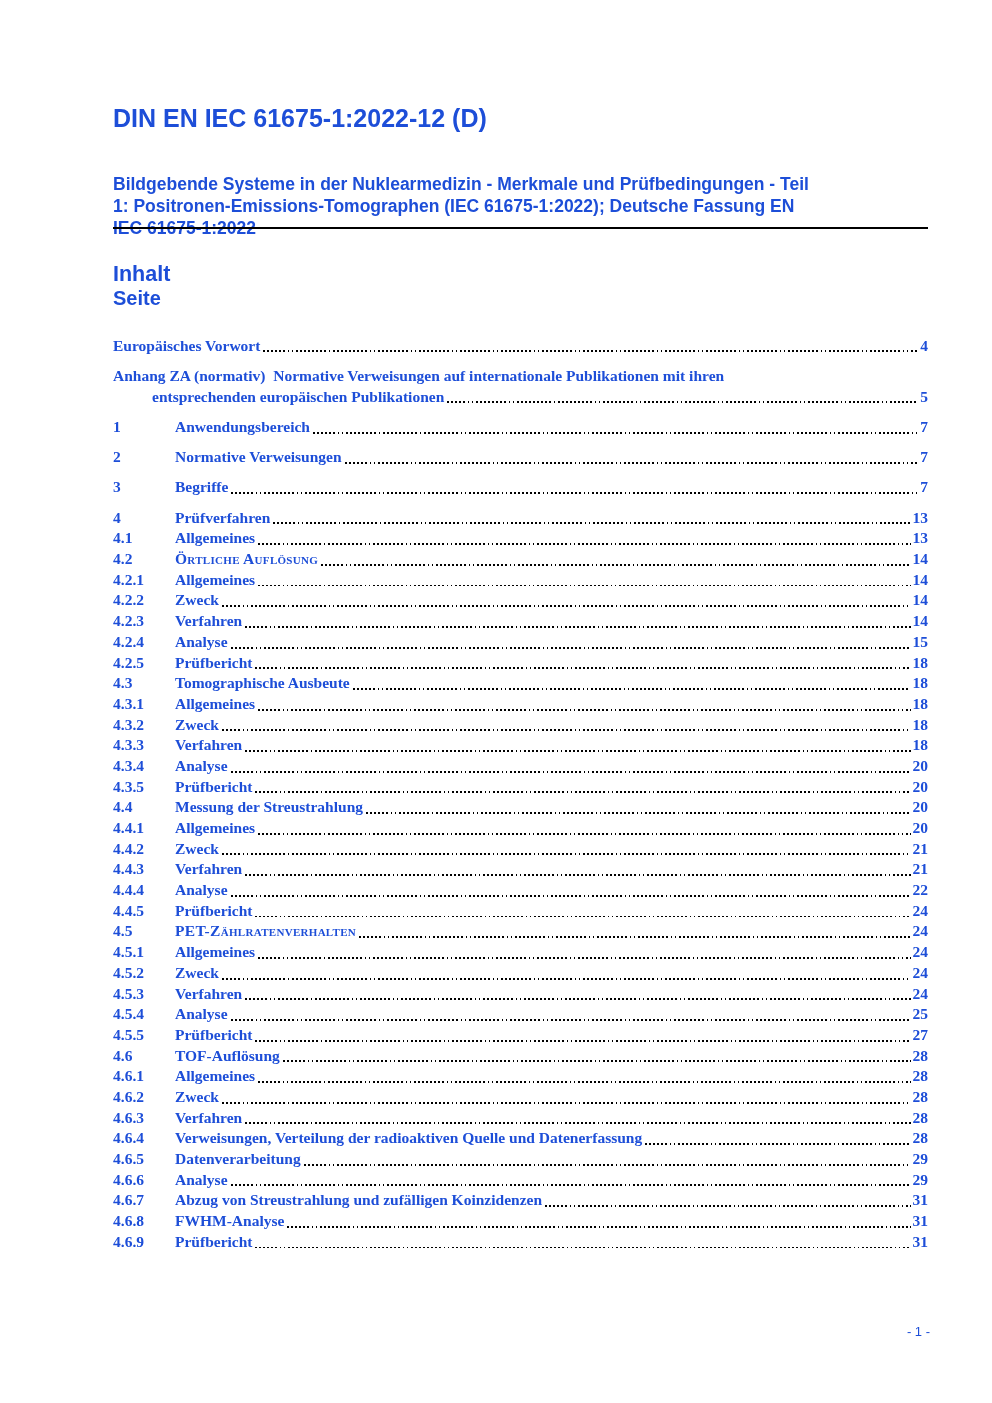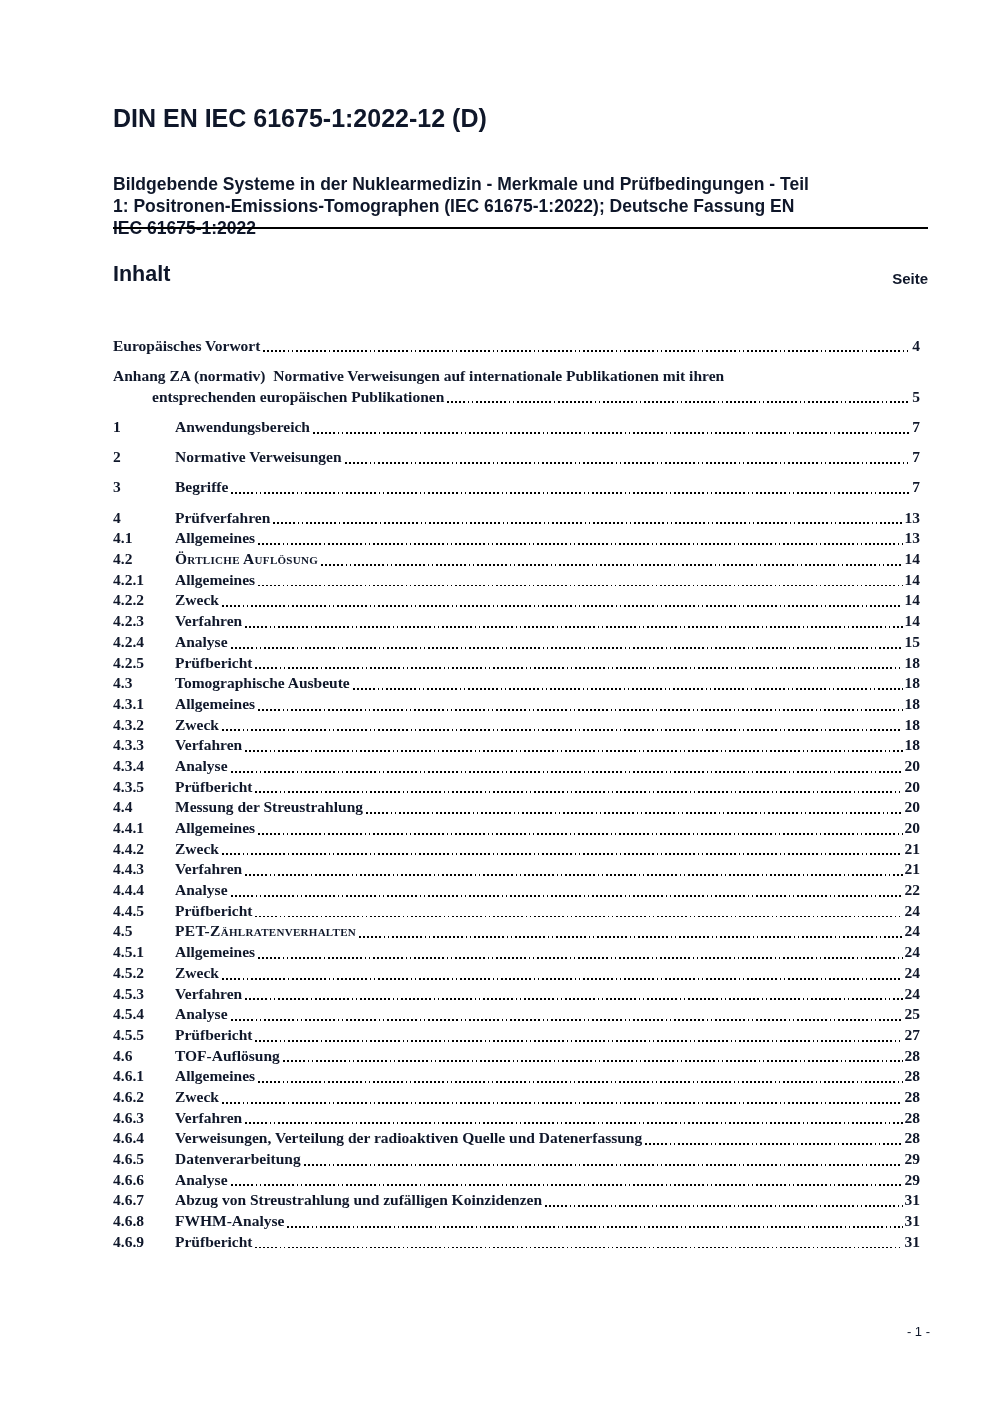--- a/index.html
+++ b/index.html
@@ -8,21 +8,21 @@
     background: #ffffff;
     width: 992px;
     height: 1403px;
     overflow: hidden;
   }
   .page {
     position: relative;
     width: 992px;
     height: 1403px;
     background: #ffffff;
-    color: #0f172a;
+    color: #1d4ed8;
   }
   .content {
     position: absolute;
     left: 113px;
     width: 815px;
     top: 0;
   }
   .doc-number {
     position: absolute;
     top: 86px;
@@ -54,38 +54,39 @@
     border-top: 2.6px solid #000000;
     margin: 0;
   }
   .toc-head {
     position: absolute;
     top: 262px;
     left: 0;
     right: 0;
     display: flex;
     justify-content: space-between;
-    align-items: flex-end;
+    align-items: flex-start;
+    flex-direction: column;
   }
   .toc-heading {
     font-family: "Liberation Sans", sans-serif;
     font-weight: bold;
     font-size: 21.5px;
     margin: 0;
   }
   .toc-page-label {
     font-family: "Liberation Sans", sans-serif;
     font-weight: bold;
-    font-size: 15px;
+    font-size: 20px;
   }
   .toc-list {
     position: absolute;
     top: 326px;
     left: 0;
-    right: 8px;
+    right: 0;
     font-family: "Liberation Serif", serif;
     font-weight: bold;
     font-size: 15.5px;
   }
   .toc-entry.major { margin-top: 9.6px; }
   .toc-line {
     display: flex;
     height: 20.7px;
     line-height: 20.7px;
   }

